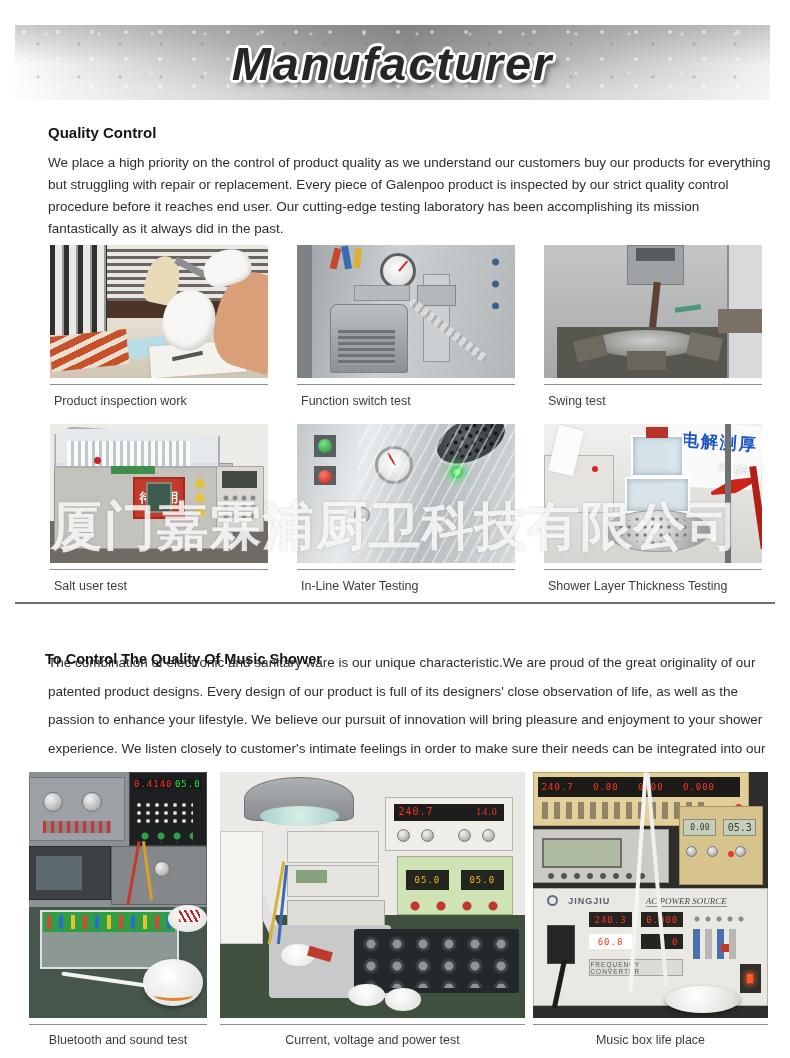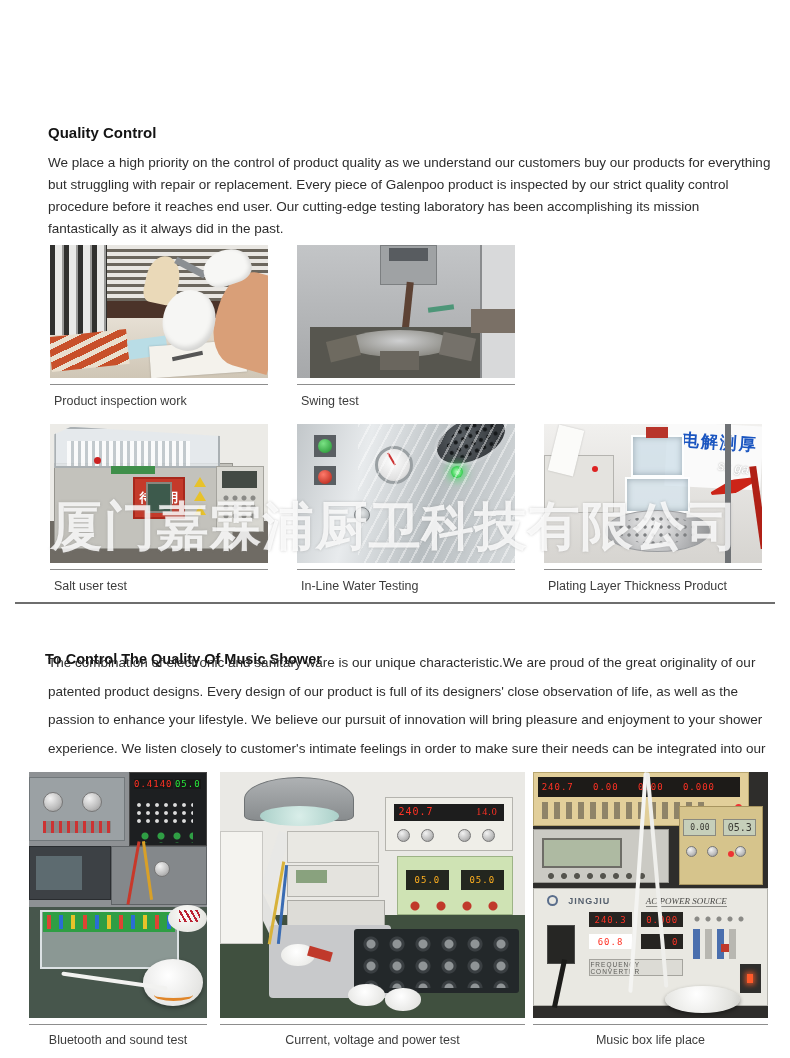--- a/index.html
+++ b/index.html
@@ -66,20 +66,23 @@
   .knob { border-radius:50%; background:radial-gradient(circle at 35% 30%, #f2f2f2, #bdbdbd 60%, #8d8d8d); border:1px solid #777; }
   .led { font-family:"DejaVu Sans Mono", monospace; color:#ff3224; background:#181818; letter-spacing:1px; }
   .gauge { border-radius:50%; background:radial-gradient(circle at 45% 40%, #fdfdfd, #e2e2e2 65%, #bcbcbc); border:3px solid #5c5f62; }
   .needle { position:absolute; width:2px; background:#c33; left:50%; bottom:50%; transform-origin:bottom; }
 </style>
 </head>
 <body>
 
 <div class="page">
 
+  <div class="ab banner">
+    <div class="banner-title">Manufacturer</div>
+  </div>
 
   <div class="ab h1">Quality Control</div>
   <div class="ab p1">We place a high priority on the control of product quality as we understand our customers buy our products for everything but struggling with repair or replacement. Every piece of Galenpoo product is inspected by our strict quality control procedure before it reaches end user. Our cutting-edge testing laboratory has been accomplishing its mission fantastically as it always did in the past.</div>
 
   <div class="ab row row1">
 
     <figure class="fig">
       <div class="photo">
         <div class="ab" style="left:0;top:0;width:100%;height:42%;background:repeating-linear-gradient(180deg,#e9e7e3 0 4px,#6c675e 4px 7px);"></div>
         <div class="ab" style="left:22%;top:42%;width:78%;height:15%;background:#4b3329;"></div>
@@ -92,20 +95,40 @@
         <div class="ab" style="right:-6%;top:20%;width:30%;height:72%;background:#d99f78;border-radius:45% 0 0 45%;transform:rotate(16deg);"></div>
         <div class="ab" style="left:44%;top:8%;width:15%;height:36%;background:#ead9b8;border-radius:50% 50% 25% 25%;transform:rotate(12deg);"></div>
         <div class="ab" style="left:57%;top:14%;width:15%;height:5%;background:#8b8f93;transform:rotate(28deg);"></div>
         <div class="ab" style="right:8%;top:4%;width:22%;height:26%;background:#f7f7f5;border-radius:55% 55% 40% 40%;transform:rotate(-18deg);box-shadow:inset -2px -2px 4px rgba(0,0,0,.12);"></div>
         <div class="ab" style="left:52%;top:34%;width:24%;height:46%;background:#f6f6f4;border-radius:48%;transform:rotate(14deg);box-shadow:inset -3px -3px 5px rgba(0,0,0,.14);"></div>
       </div>
       <div class="rule"></div>
       <figcaption class="cap">Product inspection work</figcaption>
     </figure>
 
+    <figure class="fig">
+      <div class="photo" style="background:linear-gradient(100deg,#9aa0a4,#ccd0d3 42%,#b3b7ba);">
+        <div class="ab" style="left:0;top:0;width:7%;height:100%;background:#7d8286;"></div>
+        <div class="ab" style="left:16%;top:2%;width:3%;height:16%;background:#c8452e;transform:rotate(14deg);"></div>
+        <div class="ab" style="left:21%;top:1%;width:3%;height:17%;background:#3a6cb4;transform:rotate(-10deg);"></div>
+        <div class="ab" style="left:26%;top:2%;width:3%;height:15%;background:#d8b23a;transform:rotate(6deg);"></div>
+        <div class="ab gauge" style="left:38%;top:6%;width:36px;height:36px;">
+          <div class="needle" style="height:13px;transform:rotate(40deg);"></div>
+        </div>
+        <div class="ab" style="left:26%;top:30%;width:26%;height:12%;background:#b7bbbd;border:1px solid #8e9294;"></div>
+        <div class="ab" style="left:15%;top:44%;width:36%;height:52%;background:linear-gradient(#bcbfc1,#8e9193);border-radius:10% 10% 4% 4%;border:1px solid #7e8284;"></div>
+        <div class="ab" style="left:19%;top:64%;width:26%;height:26%;background:repeating-linear-gradient(180deg,#6f7375 0 3px,#9b9fa1 3px 6px);"></div>
+        <div class="ab" style="left:58%;top:22%;width:12%;height:66%;background:#cdd0d2;border:1px solid #94989a;"></div>
+        <div class="ab" style="left:55%;top:30%;width:18%;height:16%;background:#b3b7b9;border:1px solid #888;"></div>
+        <div class="ab" style="left:52%;top:38%;width:44%;height:7%;background:repeating-linear-gradient(90deg,#d9dbdc 0 5px,#aeb2b4 5px 8px);border-radius:6px;transform:rotate(38deg);transform-origin:left center;"></div>
+        <div class="ab" style="right:6%;top:8%;width:6%;height:40%;background:repeating-radial-gradient(circle at 50% 6px,#3a5f8a 0 3px,transparent 4px 100%) ;background-size:100% 22px;"></div>
+      </div>
+      <div class="rule"></div>
+      <figcaption class="cap">Function switch test</figcaption>
+    </figure>
 
     <figure class="fig">
       <div class="photo" style="background:linear-gradient(#c3c5c7,#a6a8aa);">
         <div class="ab" style="right:0;top:0;width:16%;height:100%;background:#d8d9da;border-left:2px solid #8a8c8e;"></div>
         <div class="ab" style="left:38%;top:0;width:26%;height:30%;background:#9fa2a4;border:1px solid #7c7f81;"></div>
         <div class="ab" style="left:42%;top:2%;width:18%;height:10%;background:#585c60;"></div>
         <div class="ab" style="left:49%;top:28%;width:3%;height:40%;background:#5d4234;transform:rotate(6deg);"></div>
         <div class="ab" style="left:6%;top:62%;width:78%;height:38%;background:#57564f;"></div>
         <div class="ab" style="left:22%;top:64%;width:50%;height:20%;background:radial-gradient(ellipse at 50% 40%,#cfd0d1,#8e8d87 70%);border-radius:50%;"></div>
         <div class="ab" style="left:14%;top:70%;width:14%;height:16%;background:#6e6a60;transform:rotate(-14deg);"></div>
@@ -173,21 +196,21 @@
         <div class="ab" style="left:40%;top:8%;width:24%;height:30%;background:rgba(208,224,234,.8);border:2px solid rgba(255,255,255,.95);box-shadow:inset 0 0 6px rgba(90,110,120,.5);"></div>
         <div class="ab" style="left:37%;top:38%;width:30%;height:26%;background:rgba(214,228,236,.8);border:2px solid rgba(255,255,255,.95);box-shadow:inset 0 0 6px rgba(90,110,120,.5);"></div>
         <div class="ab" style="left:47%;top:2%;width:10%;height:8%;background:#b8342a;"></div>
         <div class="ab" style="left:28%;top:62%;width:48%;height:30%;border-radius:50%;background:radial-gradient(circle at 45% 35%,#f5f5f5,#b8b9bb 55%,#8d8f91);border:1px solid #9b9da0;"></div>
         <div class="ab" style="left:34%;top:66%;width:36%;height:20%;border-radius:50%;background:repeating-radial-gradient(circle at 3px 3px,#7e8082 0 1.2px,transparent 2.2px 100%);background-size:8px 8px;"></div>
         <div class="ab" style="right:4%;top:40%;width:20%;height:10%;background:#cc2418;clip-path:polygon(0 40%,55% 0,100% 30%,100% 70%,55% 100%,0 60%);transform:rotate(-18deg);"></div>
         <div class="ab" style="right:0;top:30%;width:3%;height:60%;background:#b02016;transform:rotate(-8deg);"></div>
         <div class="ab" style="right:14%;top:0;width:3%;height:100%;background:#6f7275;"></div>
       </div>
       <div class="rule"></div>
-      <figcaption class="cap">Plating Layer Thickness Product</figcaption>
+      <figcaption class="cap">Shower Layer Thickness Testing</figcaption>
     </figure>
   </div>
 
   <div class="ab divider"></div>
   <div class="ab h2">To Control The Quality Of Music Shower</div>
   <div class="ab p2">The combination of electronic and sanitary ware is our unique characteristic.We are proud of the great originality of our patented product designs. Every design of our product is full of its designers' close observation of life, as well as the passion to enhance your lifestyle. We believe our pursuit of innovation will bring pleasure and enjoyment to your shower experience. We listen closely to customer's intimate feelings in order to make sure their needs can be integrated into our product design.</div>
 
   <div class="ab row row3">
 
     <figure class="fig fig-bt">

